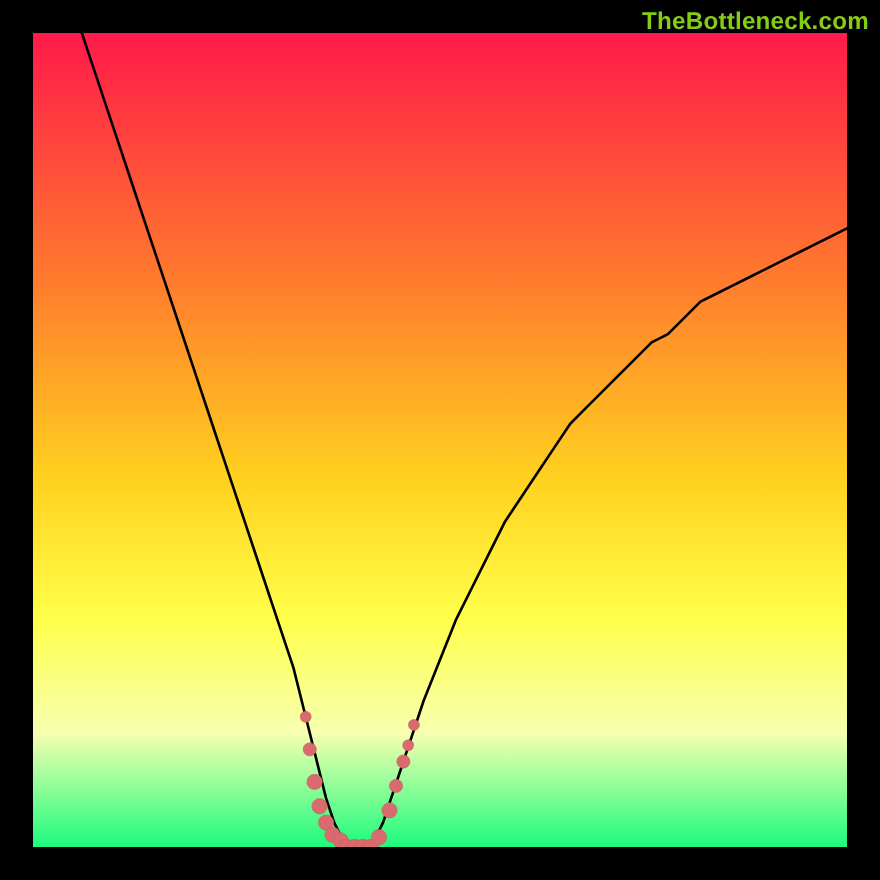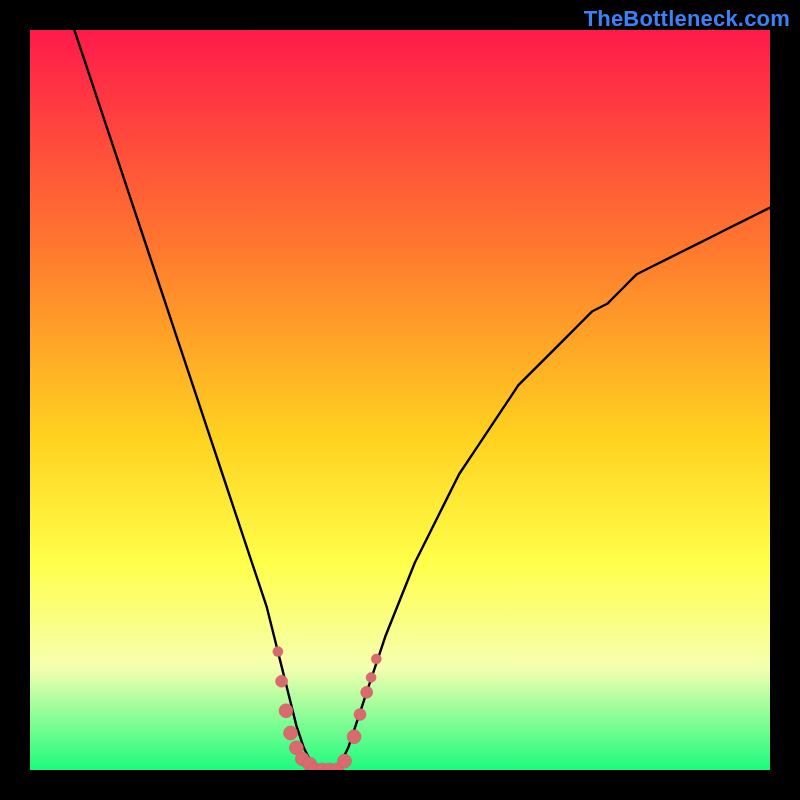--- a/index.html
+++ b/index.html
@@ -22,21 +22,21 @@
     left: 30px;
     top: 30px;
     width: 740px;
     height: 740px;
     overflow: hidden;
   }
   .watermark {
     position: absolute;
     top: 6px;
     right: 10px;
-    color: #3b82f6;
+    color: #84cc16;
     font-size: 22px;
     font-weight: 600;
     letter-spacing: 0.2px;
     user-select: none;
     margin-left: 40px;
   }
 </style>
 </head>
 <body>
 

